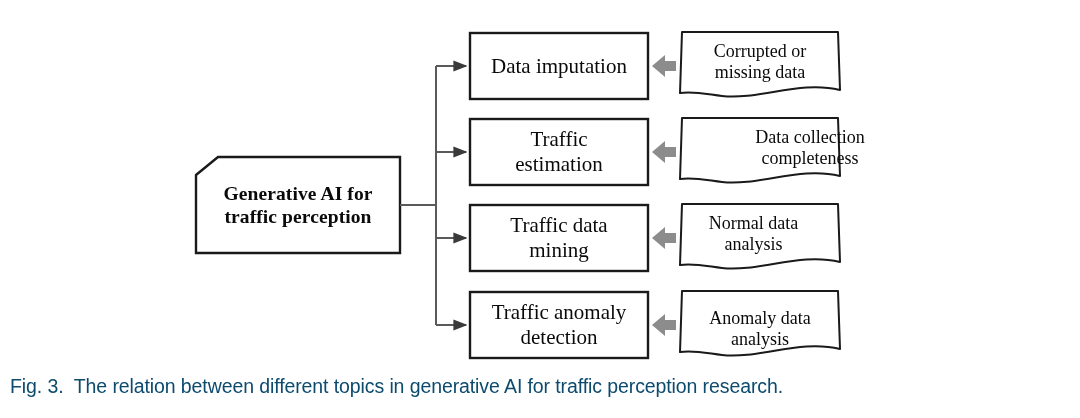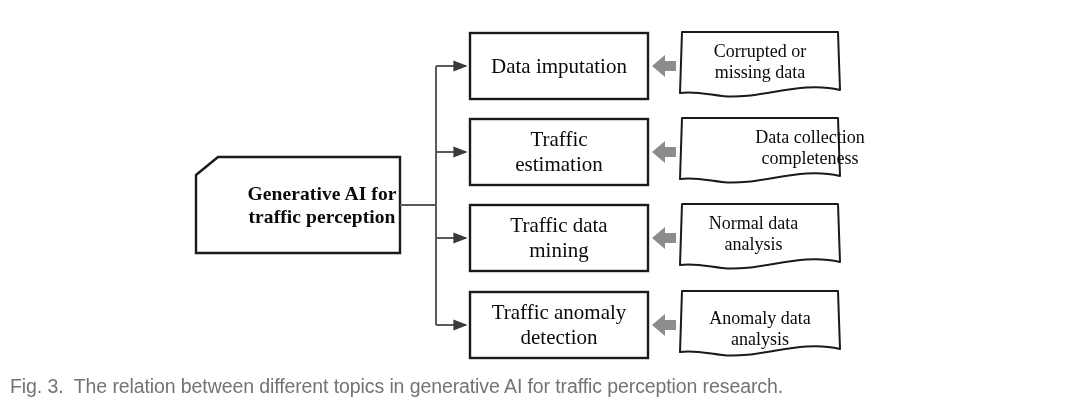--- a/index.html
+++ b/index.html
@@ -61,21 +61,21 @@
   }
 
   
   #figure-caption {
     position: absolute;
     left: 10px;
     top: 375px;
     width: 1060px;
     font-family: "Liberation Sans", sans-serif;
     font-size: 19.5px;
-    color: #737373;
+    color: #0c4a6e;
     letter-spacing: -0.1px;
     white-space: pre;
   }
 </style>
 </head>
 <body>
 
 <div id="figure-canvas">
 
   <svg id="diagram-svg" viewBox="0 0 1080 418" xmlns="http://www.w3.org/2000/svg">
@@ -117,21 +117,21 @@
     </g>
 
     <g fill="#ffffff" stroke="#1a1a1a" stroke-width="2" stroke-linejoin="round">
       <path d="M 682,32 L 838,32 L 840,90 C 800,80 760,100 722,96 C 706,94 694,91 680,93 Z"></path>
       <path d="M 682,118 L 838,118 L 840,176 C 800,166 760,186 722,182 C 706,180 694,177 680,179 Z"></path>
       <path d="M 682,204 L 838,204 L 840,262 C 800,252 760,272 722,268 C 706,266 694,263 680,265 Z"></path>
       <path d="M 682,291 L 838,291 L 840,349 C 800,339 760,359 722,355 C 706,353 694,350 680,352 Z"></path>
     </g>
   </svg>
 
-  <div class="node-text root-text" style="left:196px; top:157px; width:204px; height:96px;margin-left:24px;">Generative AI for
+  <div class="node-text root-text" style="left:196px; top:157px; width:204px; height:96px;">Generative AI for
 traffic perception</div>
 
   <div class="node-text topic-text" style="left:470px; top:33px; width:178px; height:66px;">Data imputation</div>
   <div class="node-text topic-text" style="left:470px; top:119px; width:178px; height:66px;">Traffic
 estimation</div>
   <div class="node-text topic-text" style="left:470px; top:292px; width:178px; height:66px;">Traffic anomaly
 detection</div>
   <div class="node-text topic-text" style="left:470px; top:205px; width:178px; height:66px;">Traffic data
 mining</div>
 

